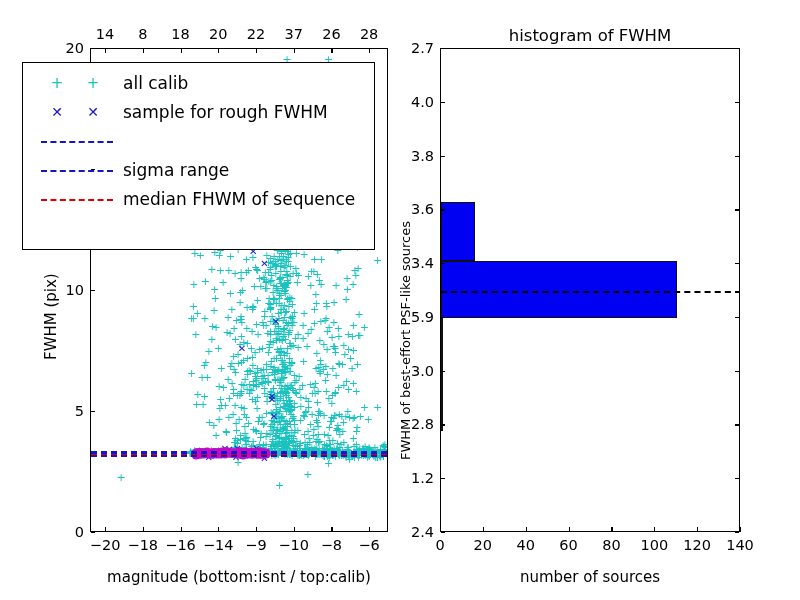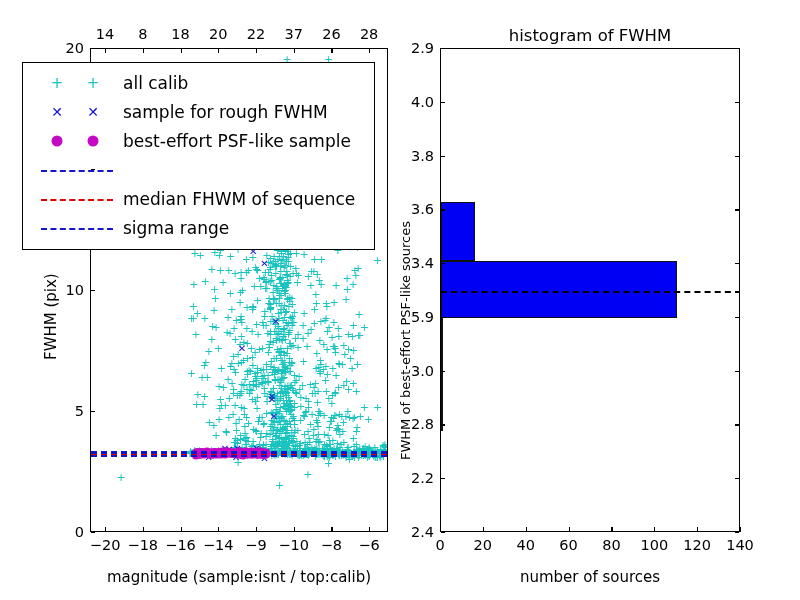--- a/index.html
+++ b/index.html
@@ -1700,21 +1700,21 @@
         <div class="mk dot" style="left:170.99339398849577px;top:404.221929697799px;"></div>
         <div class="hline l-blue-dashdot" style="top:401.72px;"></div>
         <div class="hline l-blue-dashdot" style="top:406.076px;"></div>
         <div class="hline l-red-dash" style="top:404.14px;"></div>
         <div class="hline l-blue-dash" style="top:403.14px;"></div>
       </div>
   </div>
 
   <div class="axlabel rot" style="left:42px;top:360px;transform:rotate(-90deg);">FWHM (pix)</div>
 
-  <div class="axlabel" style="left:90px;top:568px;width:298px;">magnitude (sample:isnt / top:calib)</div>
+  <div class="axlabel" style="left:90px;top:568px;width:298px;">magnitude (bottom:isnt / top:calib)</div>
 
   <div class="ttl" style="left:440px;top:26px;width:300px;">histogram of FWHM</div>
 
   <div class="axes" id="axR" style="left:440px;top:48px;width:300px;height:484px;">
     <div class="plotclip" id="clipR">
         <div class="hbar" style="left:0px;top:325.3555555555555px;width:2.2px;height:56.466666666666754px;"></div>
         <div class="hbar" style="left:0px;top:268.88888888888886px;width:2.2px;height:56.46666666666664px;"></div>
         <div class="hbar" style="left:0px;top:212.42222222222222px;width:235.71428571428572px;height:56.46666666666664px;"></div>
         <div class="hbar" style="left:0px;top:153.2666666666667px;width:34.285714285714285px;height:59.15555555555551px;"></div>
         <div class="medline" style="left:0px;top:242.00000000000006px;width:300px;"></div>
@@ -1735,41 +1735,34 @@
       </div>
       <div class="lgrow">
         <div class="lgkey">
           <div class="kmk" style="left:26px;color:#1414cd;font-size:14px;">✕</div>
           <div class="kmk" style="left:62px;color:#1414cd;font-size:14px;">✕</div>
         </div>
         <div class="lgtext">sample for rough FWHM</div>
       </div>
       <div class="lgrow">
         <div class="lgkey">
-          <div class="kmk" style="left:26px;width:11px;height:11px;border-radius:50%;background:#c409c4;"></div>
-          <div class="kmk" style="left:62px;width:11px;height:11px;border-radius:50%;background:#c409c4;"></div>
+          <div class="kline" style="border-top:2.4px dashed #1414cd;"></div>
         </div>
-        <div class="lgtext">best-effort PSF-like sample</div>
       </div>
       <div class="lgrow">
         <div class="lgkey">
           <div class="kline" style="border-top:2.4px dashed #1414cd;"></div>
         </div>
+        <div class="lgtext">sigma range</div>
       </div>
       <div class="lgrow">
         <div class="lgkey">
           <div class="kline" style="border-top:2.4px dashed #e00000;"></div>
         </div>
         <div class="lgtext">median FHWM of sequence</div>
-      </div>
-      <div class="lgrow">
-        <div class="lgkey">
-          <div class="kline" style="border-top:2.4px dashed #1414cd;"></div>
-        </div>
-        <div class="lgtext">sigma range</div>
       </div>
     </div>
 
 <div class="tick v" style="left:105.08860759493672px;top:527px;"></div>
     <div class="tlab xb" style="left:105.08860759493672px;top:537px;">−20</div>
     <div class="tick v" style="left:142.81012658227849px;top:527px;"></div>
     <div class="tlab xb" style="left:142.81012658227849px;top:537px;">−18</div>
     <div class="tick v" style="left:180.53164556962025px;top:527px;"></div>
     <div class="tlab xb" style="left:180.53164556962025px;top:537px;">−16</div>
     <div class="tick v" style="left:218.25316455696202px;top:527px;"></div>
@@ -1821,21 +1814,21 @@
     <div class="tlab xb" style="left:654.2857142857142px;top:537px;">100</div>
     <div class="tick v" style="left:697.1428571428571px;top:527px;"></div>
     <div class="tlab xb" style="left:697.1428571428571px;top:537px;">120</div>
     <div class="tick v" style="left:740px;top:527px;"></div>
     <div class="tlab xb" style="left:740px;top:537px;">140</div>
     <div class="tick h" style="left:440.5px;top:532px;"></div>
     <div class="tick h" style="left:734.5px;top:532px;"></div>
     <div class="tlab yl" style="left:394px;top:532px;width:40px;">2.4</div>
     <div class="tick h" style="left:440.5px;top:478.2222222222222px;"></div>
     <div class="tick h" style="left:734.5px;top:478.2222222222222px;"></div>
-    <div class="tlab yl" style="left:394px;top:478.2222222222222px;width:40px;">2.2</div>
+    <div class="tlab yl" style="left:394px;top:478.2222222222222px;width:40px;">1.2</div>
     <div class="tick h" style="left:440.5px;top:424.44444444444446px;"></div>
     <div class="tick h" style="left:734.5px;top:424.44444444444446px;"></div>
     <div class="tlab yl" style="left:394px;top:424.44444444444446px;width:40px;">2.8</div>
     <div class="tick h" style="left:440.5px;top:370.6666666666667px;"></div>
     <div class="tick h" style="left:734.5px;top:370.6666666666667px;"></div>
     <div class="tlab yl" style="left:394px;top:370.6666666666667px;width:40px;">3.0</div>
     <div class="tick h" style="left:440.5px;top:316.88888888888886px;"></div>
     <div class="tick h" style="left:734.5px;top:316.88888888888886px;"></div>
     <div class="tlab yl" style="left:394px;top:316.88888888888886px;width:40px;">5.9</div>
     <div class="tick h" style="left:440.5px;top:263.11111111111114px;"></div>
@@ -1845,14 +1838,14 @@
     <div class="tick h" style="left:734.5px;top:209.33333333333337px;"></div>
     <div class="tlab yl" style="left:394px;top:209.33333333333337px;width:40px;">3.6</div>
     <div class="tick h" style="left:440.5px;top:155.55555555555566px;"></div>
     <div class="tick h" style="left:734.5px;top:155.55555555555566px;"></div>
     <div class="tlab yl" style="left:394px;top:155.55555555555566px;width:40px;">3.8</div>
     <div class="tick h" style="left:440.5px;top:101.77777777777783px;"></div>
     <div class="tick h" style="left:734.5px;top:101.77777777777783px;"></div>
     <div class="tlab yl" style="left:394px;top:101.77777777777783px;width:40px;">4.0</div>
     <div class="tick h" style="left:440.5px;top:48px;"></div>
     <div class="tick h" style="left:734.5px;top:48px;"></div>
-    <div class="tlab yl" style="left:394px;top:48px;width:40px;">2.9</div>
+    <div class="tlab yl" style="left:394px;top:48px;width:40px;">2.7</div>
   </div>
 
 </body></html>

